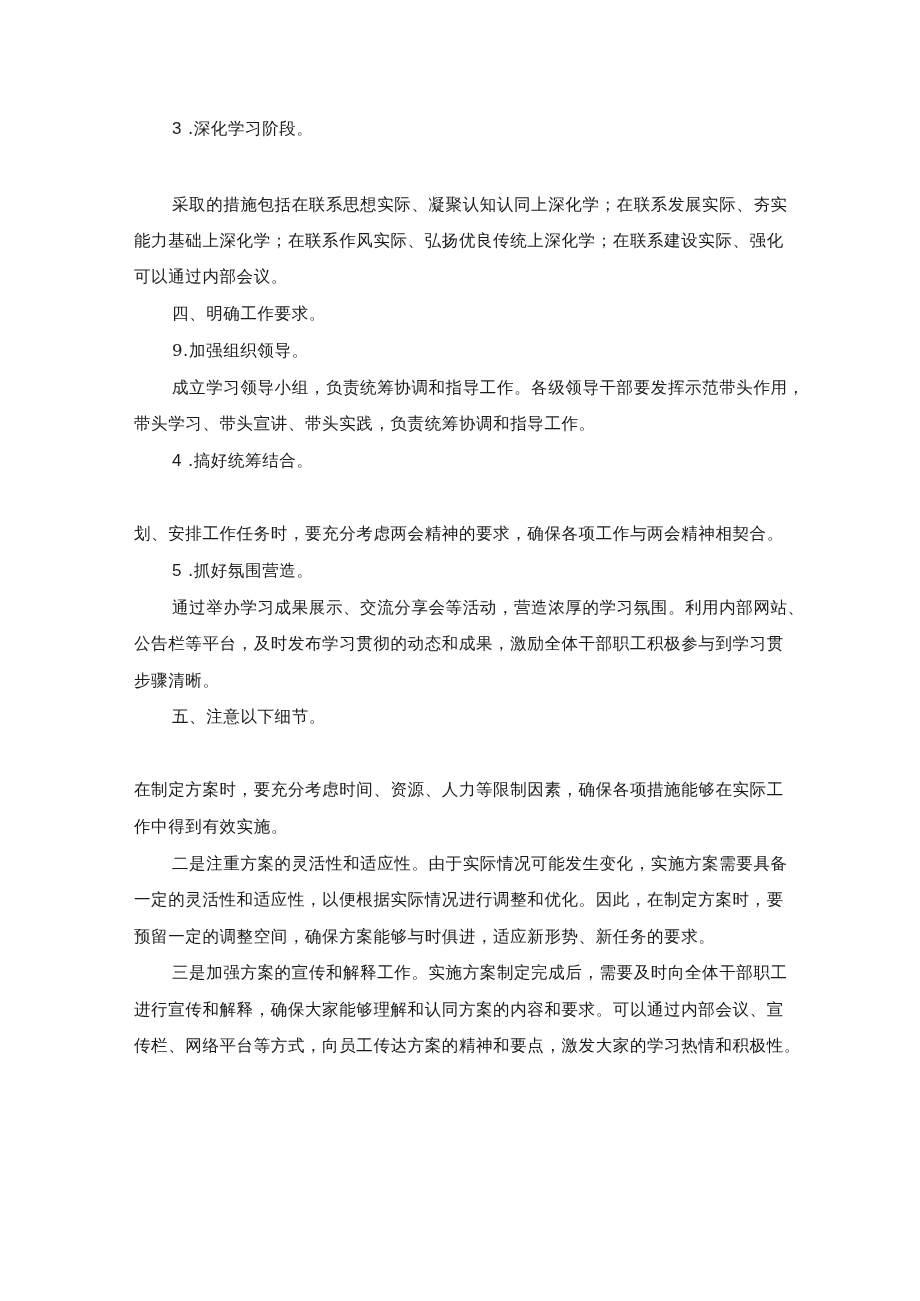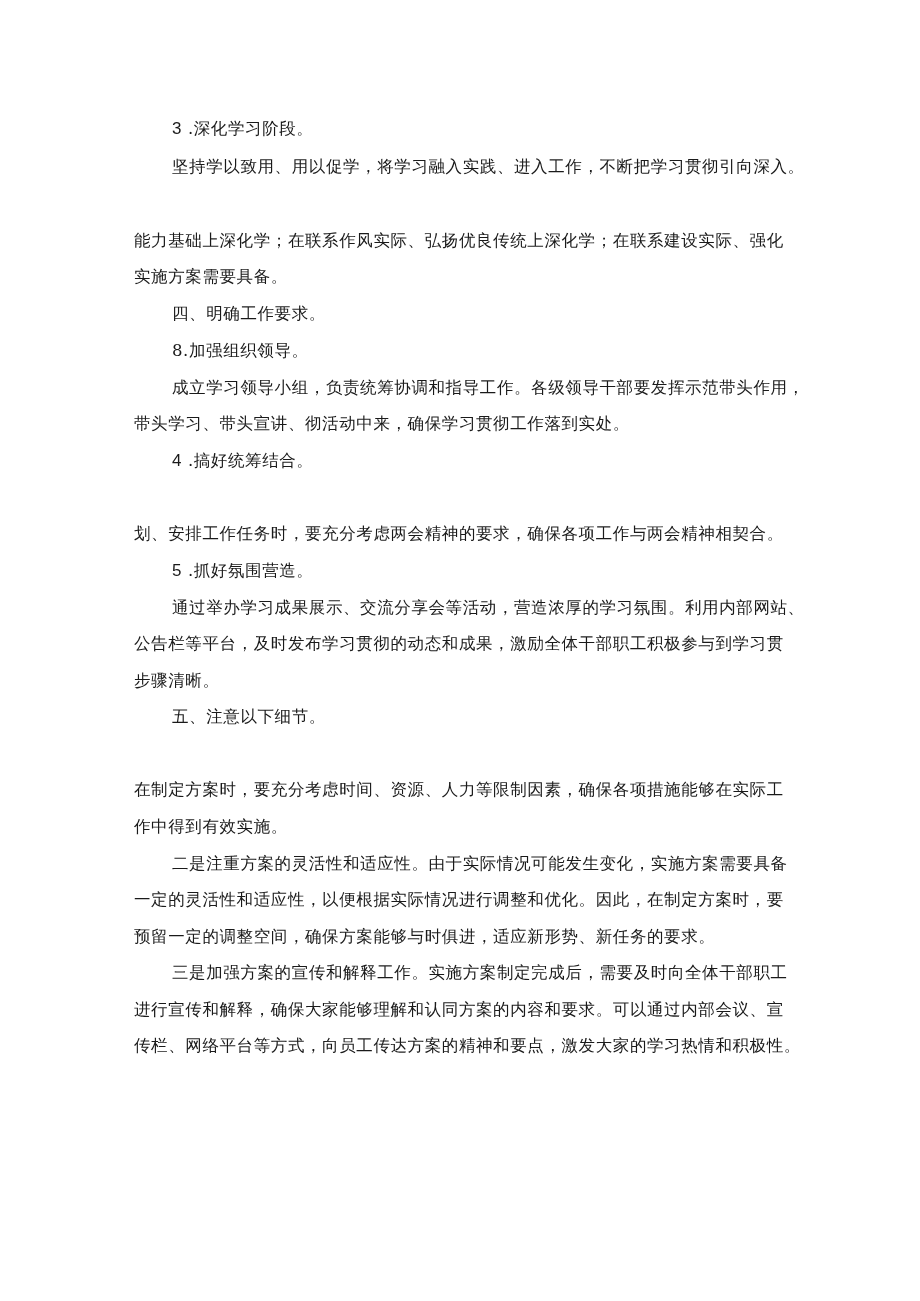--- a/index.html
+++ b/index.html
@@ -34,27 +34,27 @@
     .num {
       font-family: "Liberation Sans", sans-serif;
       font-size: 17px;
     }
   </style>
 </head>
 <body>
 
 <div class="page">
   <div class="line indent" style="top:119px"><span class="num">3</span><span> .深化学习阶段。</span></div>
-  <div class="line indent" style="top:157px">坚持学以致用、用以促学，将学习融入实践、进入工作，不断把学习贯彻引向深入。</div>
+  <div class="line indent" style="top:195px">采取的措施包括在联系思想实际、凝聚认知认同上深化学；在联系发展实际、夯实</div>
   <div class="line" style="top:231px">能力基础上深化学；在联系作风实际、弘扬优良传统上深化学；在联系建设实际、强化</div>
-  <div class="line" style="top:267px">实施方案需要具备。</div>
+  <div class="line" style="top:267px">可以通过内部会议。</div>
   <div class="line indent" style="top:304px">四、明确工作要求。</div>
-  <div class="line indent" style="top:341px">8.加强组织领导。</div>
+  <div class="line indent" style="top:341px">9.加强组织领导。</div>
   <div class="line indent" style="top:378px">成立学习领导小组，负责统筹协调和指导工作。各级领导干部要发挥示范带头作用，</div>
-  <div class="line" style="top:414px">带头学习、带头宣讲、彻活动中来，确保学习贯彻工作落到实处。</div>
+  <div class="line" style="top:414px">带头学习、带头宣讲、带头实践，负责统筹协调和指导工作。</div>
   <div class="line indent" style="top:451px"><span class="num">4</span><span> .搞好统筹结合。</span></div>
   <div class="line" style="top:524px">划、安排工作任务时，要充分考虑两会精神的要求，确保各项工作与两会精神相契合。</div>
   <div class="line indent" style="top:561px"><span class="num">5</span><span> .抓好氛围营造。</span></div>
   <div class="line indent" style="top:598px">通过举办学习成果展示、交流分享会等活动，营造浓厚的学习氛围。利用内部网站、</div>
   <div class="line" style="top:634px">公告栏等平台，及时发布学习贯彻的动态和成果，激励全体干部职工积极参与到学习贯</div>
   <div class="line" style="top:671px">步骤清晰。</div>
   <div class="line indent" style="top:707px">五、注意以下细节。</div>
   <div class="line" style="top:780px">在制定方案时，要充分考虑时间、资源、人力等限制因素，确保各项措施能够在实际工</div>
   <div class="line" style="top:817px">作中得到有效实施。</div>
   <div class="line indent" style="top:854px">二是注重方案的灵活性和适应性。由于实际情况可能发生变化，实施方案需要具备</div>

